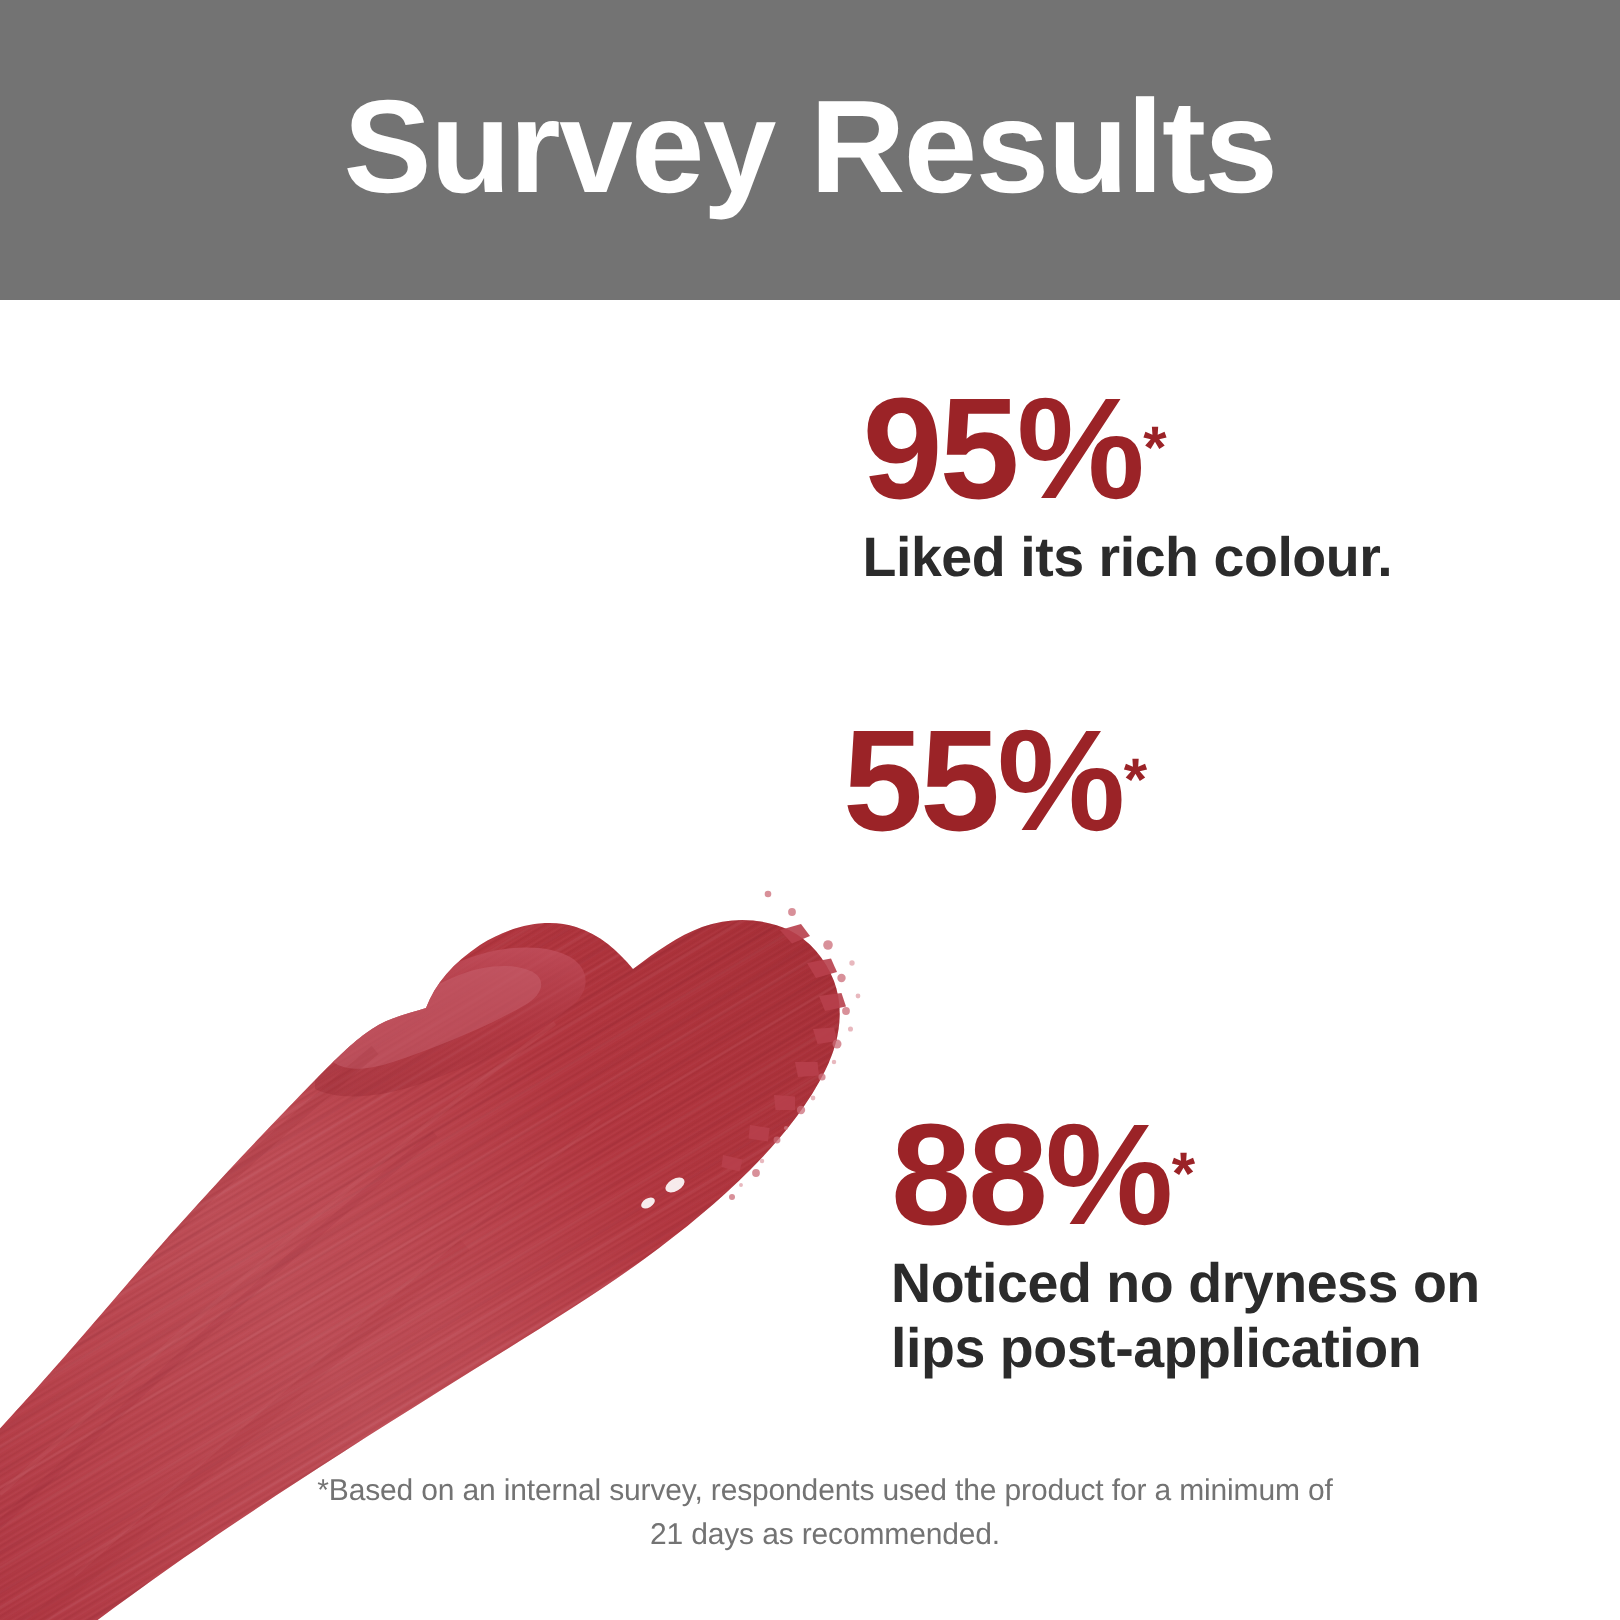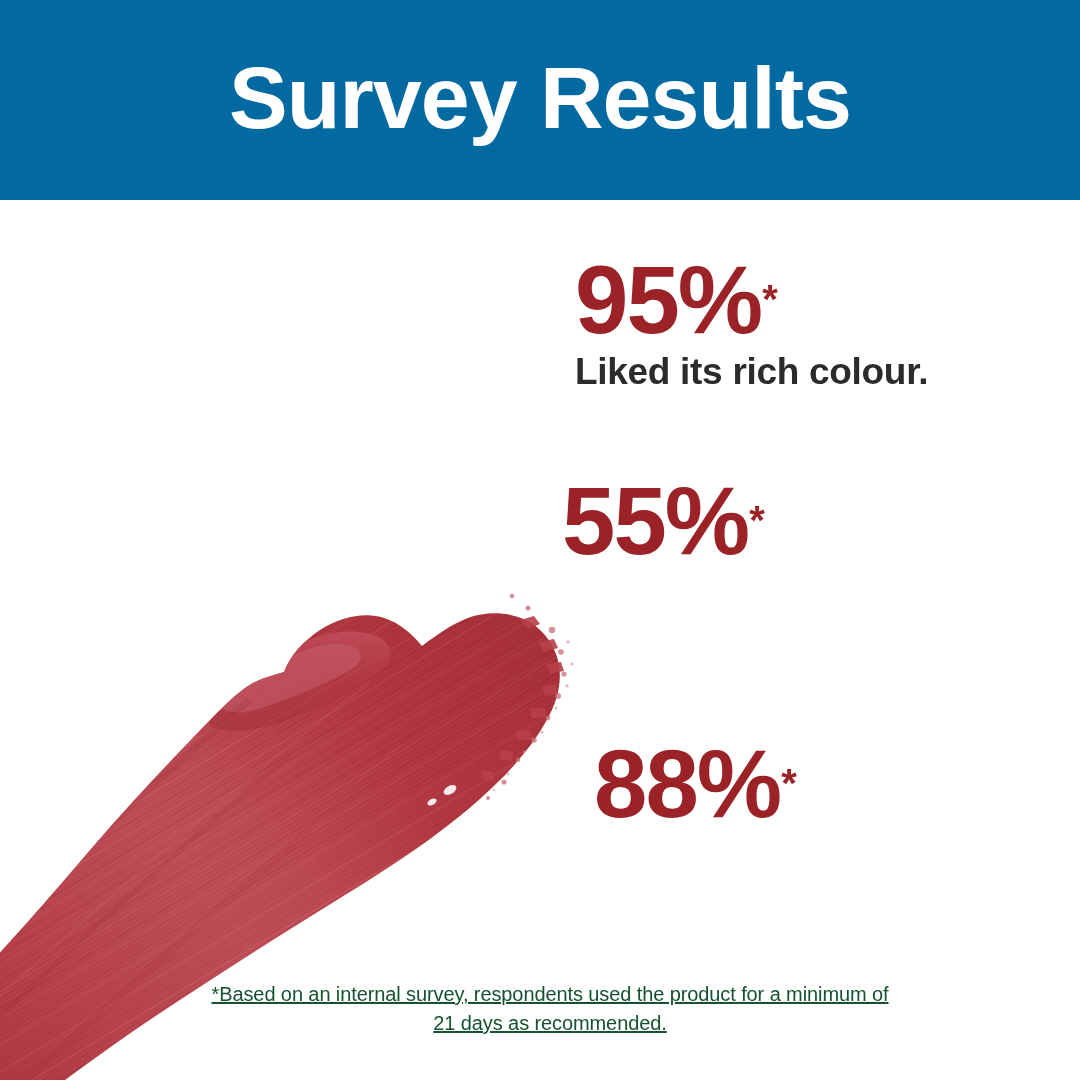--- a/index.html
+++ b/index.html
@@ -12,21 +12,21 @@
   #poster {
     position:relative;
     width:1080px; height:1080px;
     background:#ffffff;
   }
 
   
   .header-band {
     position:absolute; left:0; top:0;
     width:1080px; height:200px;
-    background:#0369a1;
+    background:#737373;
     display:flex; align-items:center; justify-content:center;
   }
   .header-title {
     color:#ffffff;
     font-size:88px;
     font-weight:700;
     letter-spacing:-1px;
     line-height:1;
     text-align:center;
     font-family:"Liberation Sans", sans-serif;
@@ -83,27 +83,26 @@
     font-family:"Liberation Sans", sans-serif;
     white-space:pre-line;
   }
 
   
   .footnote {
     position:absolute;
     left:150px; top:980px;
     width:800px;
     text-align:center;
-    color:#14532d;
+    color:#737373;
     font-size:20px;
     line-height:1.45;
     letter-spacing:-0.1px;
     font-family:"Liberation Sans", sans-serif;
     white-space:pre-line;
-    text-decoration:underline;
   }
 </style>
 </head>
 <body>
 
 <div id="poster">
 
   <div class="header-band">
     <div class="header-title">Survey Results</div>
   </div>
@@ -245,20 +244,22 @@
     <div class="stat-block b2">
       <div>
         <span class="stat-number">55%</span><span class="stat-star">*</span>
       </div>
     </div>
 
     <div class="stat-block b3">
       <div>
         <span class="stat-number">88%</span><span class="stat-star">*</span>
       </div>
+      <div class="stat-desc">Noticed no dryness on
+lips post-application</div>
     </div>
 
   </div>
 
   <div class="footnote">*Based on an internal survey, respondents used the product for a minimum of
 21 days as recommended.</div>
 
 </div>
 
 </body></html>

